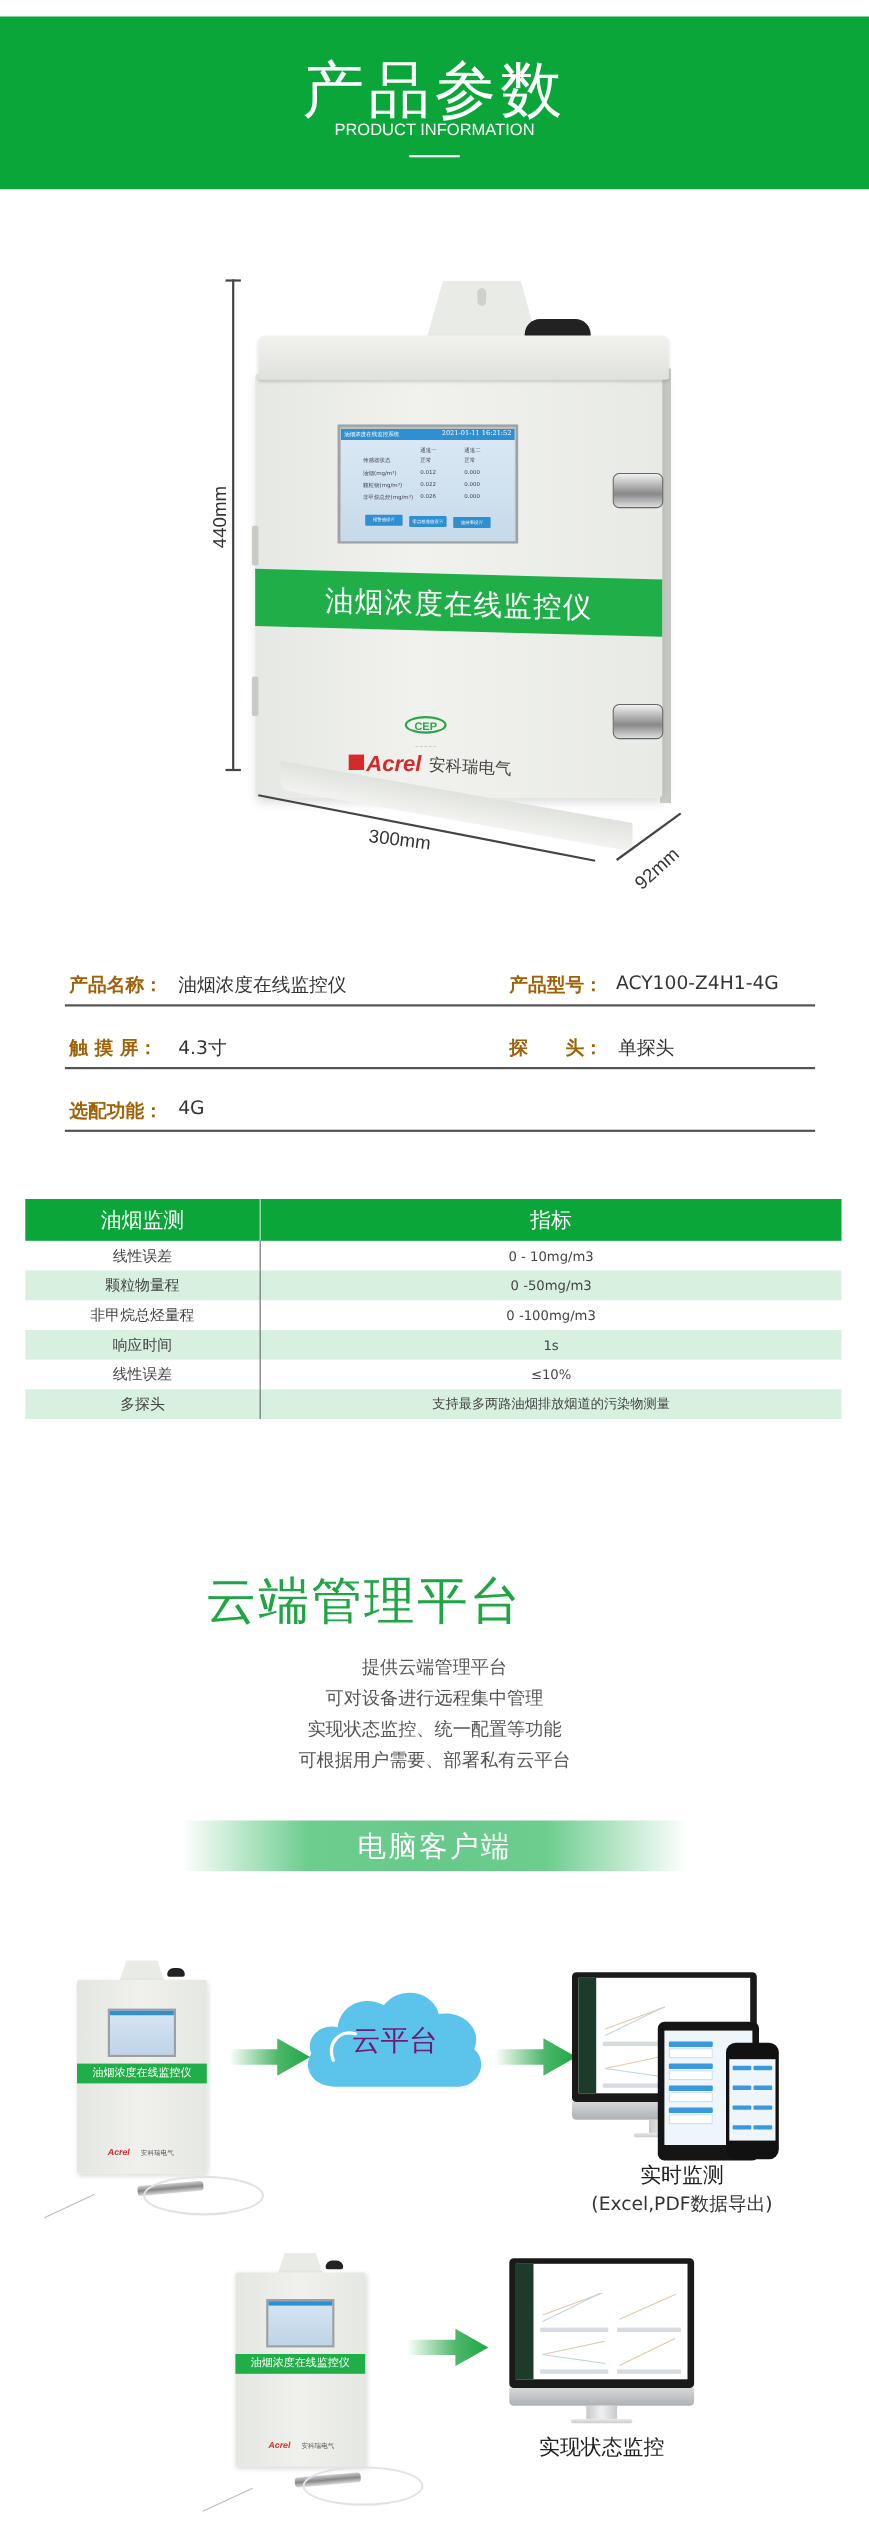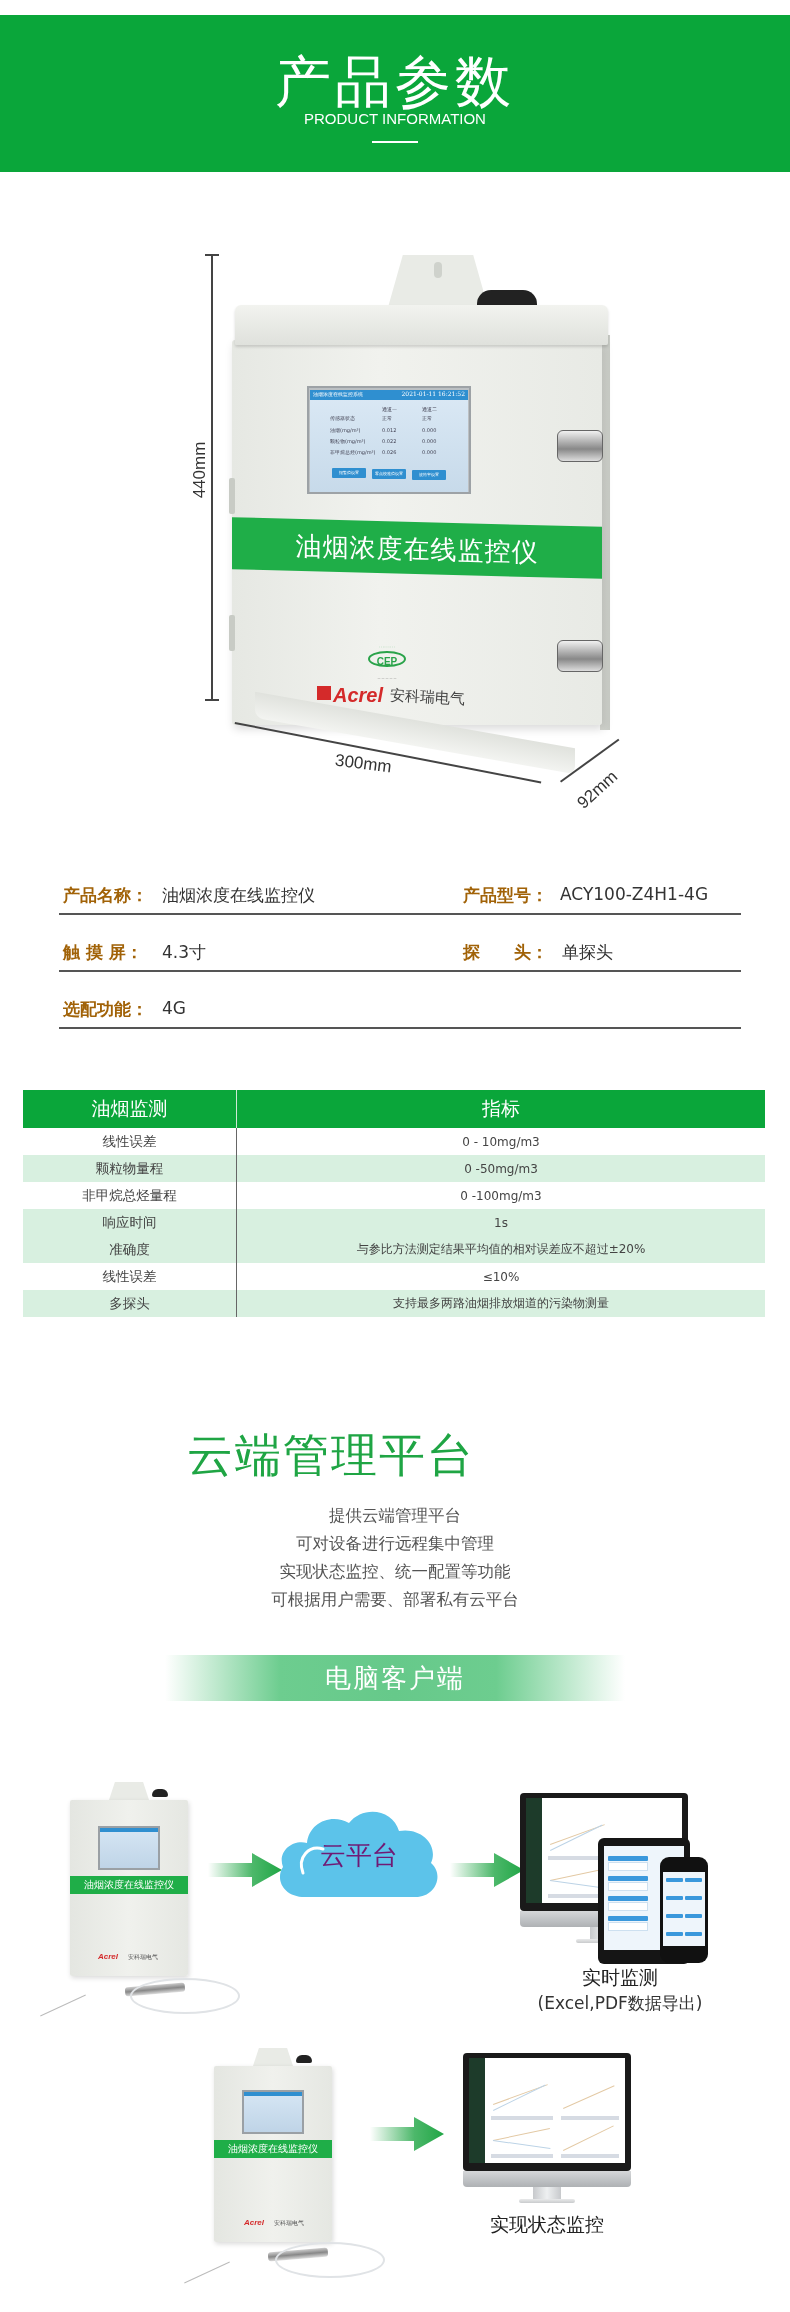--- a/index.html
+++ b/index.html
@@ -204,24 +204,20 @@
     <div class="t-c2">0 -50mg/m3</div>
   </div>
   <div class="t-row">
     <div class="t-c1">非甲烷总烃量程</div>
     <div class="t-c2">0 -100mg/m3</div>
   </div>
   <div class="t-row alt">
     <div class="t-c1">响应时间</div>
     <div class="t-c2">1s</div>
   </div>
-  <div class="t-row alt">
-    <div class="t-c1">准确度</div>
-    <div class="t-c2">与参比方法测定结果平均值的相对误差应不超过±20%</div>
-  </div>
   <div class="t-row">
     <div class="t-c1">线性误差</div>
     <div class="t-c2">≤10%</div>
   </div>
   <div class="t-row alt">
     <div class="t-c1">多探头</div>
     <div class="t-c2">支持最多两路油烟排放烟道的污染物测量</div>
   </div>
 </div>
 

